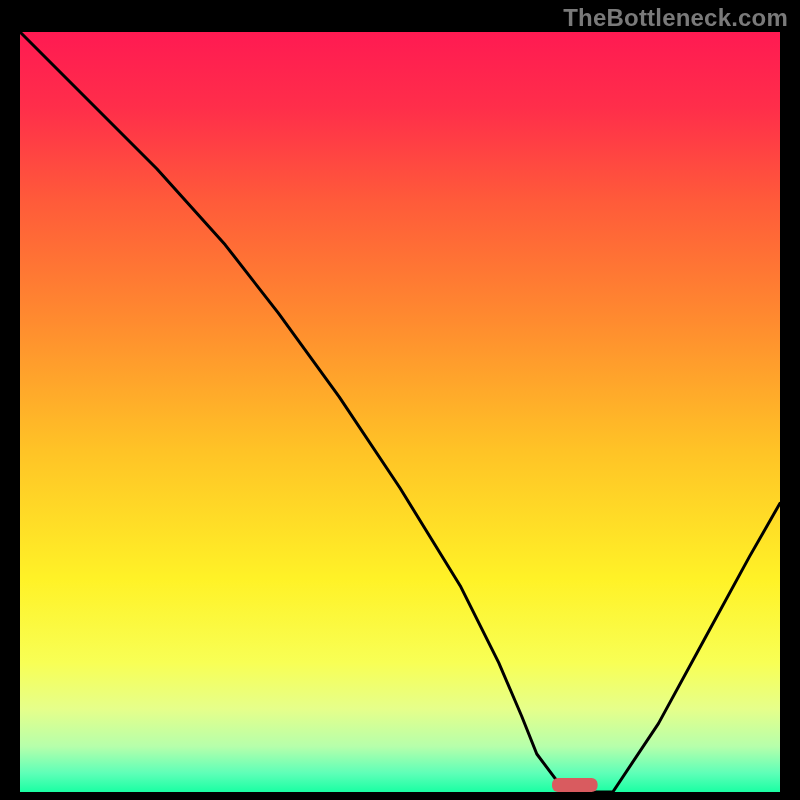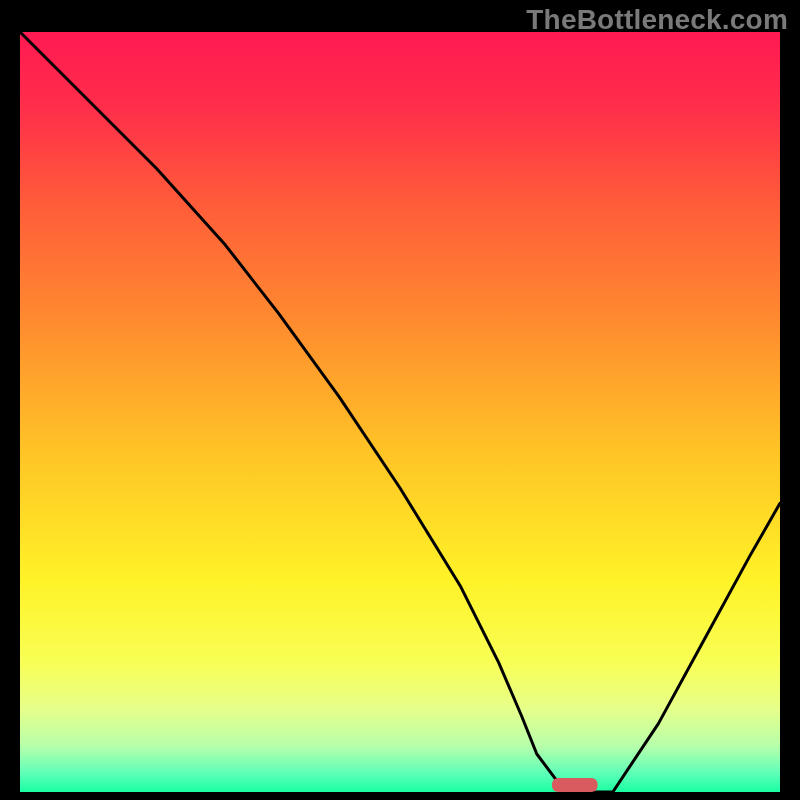--- a/index.html
+++ b/index.html
@@ -14,21 +14,21 @@
     position: relative;
     width: 800px;
     height: 800px;
     background: #000000;
   }
   .watermark {
     position: absolute;
     top: 4px;
     right: 12px;
     color: #7a7a7a;
-    font-size: 28px;
+    font-size: 24px;
     font-weight: 600;
     letter-spacing: 0.2px;
     z-index: 50;
   }
   .plot {
     position: absolute;
     left: 20px;
     top: 32px;
     width: 760px;
     height: 760px;

